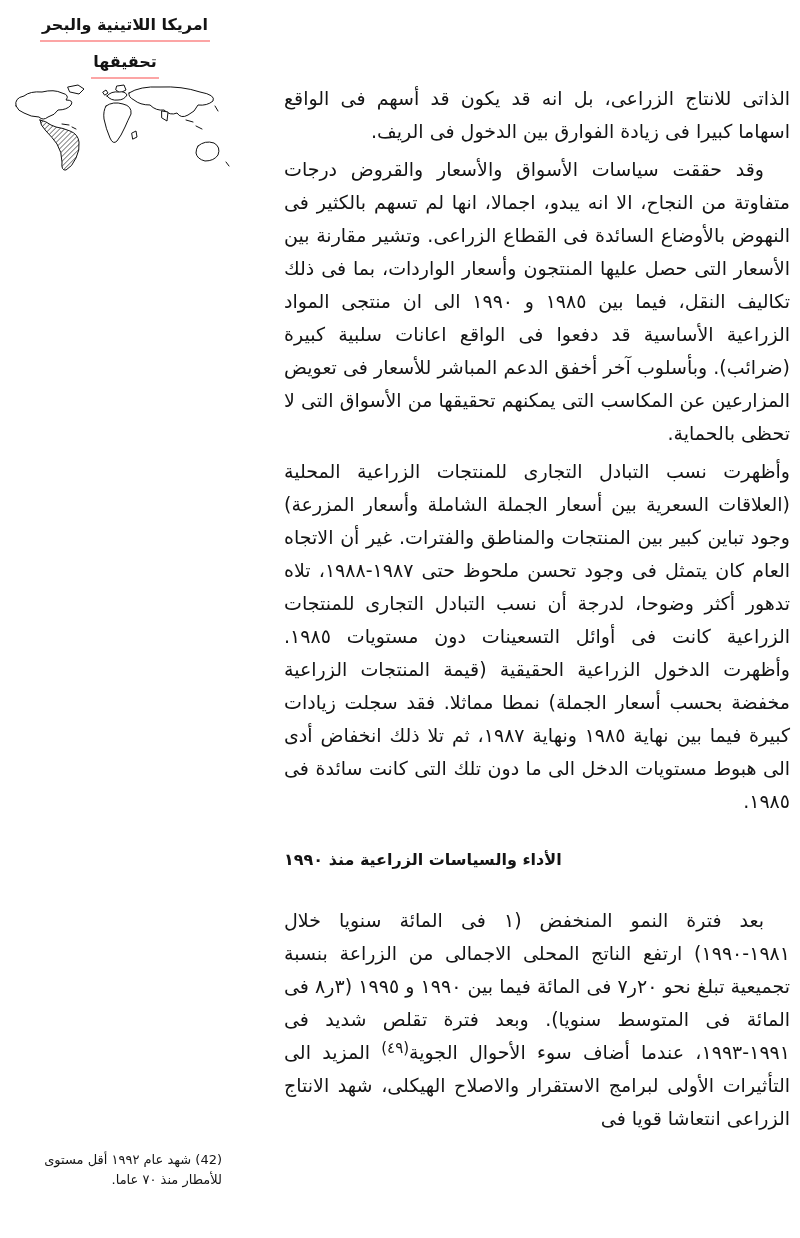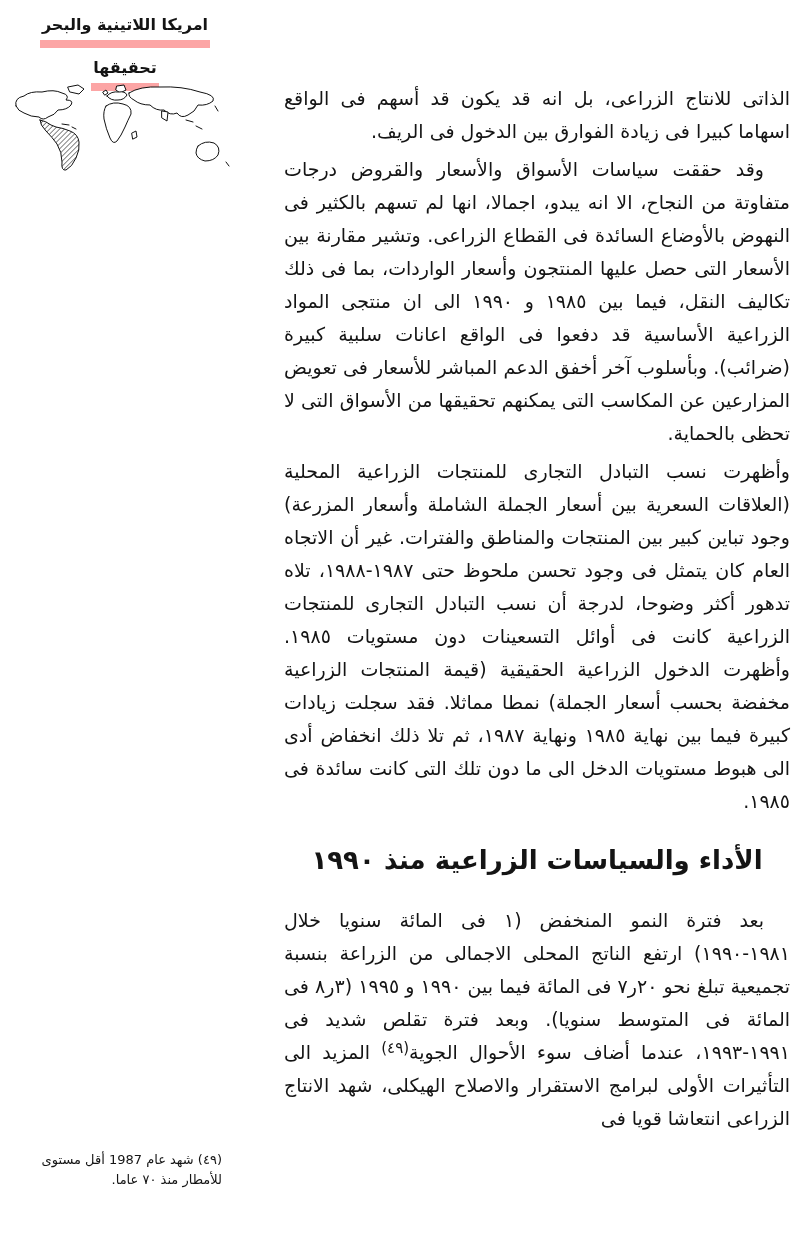--- a/index.html
+++ b/index.html
@@ -20,21 +20,21 @@
     left: 24px;
     width: 202px;
     text-align: center;
     direction: rtl;
     font-weight: 700;
     font-size: 16px;
     line-height: 22px;
   }
   .region-header .underline {
     display: inline-block;
-    border-bottom: 8px solid #fca5a5;
+    border-bottom: 2px solid #fca5a5;
     padding: 0 2px 4px 2px;
   }
   .region-header .line2 { margin-top: 9px; }
   .map-wrap {
     position: absolute;
     top: 84px;
     left: 8px;
     width: 234px;
     height: 100px;
   }
@@ -45,24 +45,24 @@
     left: 284px;
     width: 506px;
     direction: rtl;
     text-align: justify;
     font-size: 19px;
     line-height: 33px;
   }
   .main-col p { margin: 0 0 5px 0; }
   .main-col p.indent { text-indent: 26px; }
   .section-heading {
-    font-size: 26px;
+    font-size: 16px;
     font-weight: 700;
     line-height: 30px;
-    text-align: center;
+    text-align: left;
     margin: 27px 0 29px 0;
   }
   .fn-ref {
     font-size: 15px;
     line-height: 0;
     vertical-align: 6px;
   }
   .footnote {
     position: absolute;
     left: 8px;
@@ -115,15 +115,15 @@
   </div>
 
   <div class="main-col">
     <p>الذاتى للانتاج الزراعى، بل انه قد يكون قد أسهم فى الواقع اسهاما كبيرا فى زيادة الفوارق بين الدخول فى الريف.</p>
     <p class="indent">وقد حققت سياسات الأسواق والأسعار والقروض درجات متفاوتة من النجاح، الا انه يبدو، اجمالا، انها لم تسهم بالكثير فى النهوض بالأوضاع السائدة فى القطاع الزراعى. وتشير مقارنة بين الأسعار التى حصل عليها المنتجون وأسعار الواردات، بما فى ذلك تكاليف النقل، فيما بين ١٩٨٥ و ١٩٩٠ الى ان منتجى المواد الزراعية الأساسية قد دفعوا فى الواقع اعانات سلبية كبيرة (ضرائب). وبأسلوب آخر أخفق الدعم المباشر للأسعار فى تعويض المزارعين عن المكاسب التى يمكنهم تحقيقها من الأسواق التى لا تحظى بالحماية.</p>
     <p>وأظهرت نسب التبادل التجارى للمنتجات الزراعية المحلية (العلاقات السعرية بين أسعار الجملة الشاملة وأسعار المزرعة) وجود تباين كبير بين المنتجات والمناطق والفترات. غير أن الاتجاه العام كان يتمثل فى وجود تحسن ملحوظ حتى ١٩٨٧-١٩٨٨، تلاه تدهور أكثر وضوحا، لدرجة أن نسب التبادل التجارى للمنتجات الزراعية كانت فى أوائل التسعينات دون مستويات ١٩٨٥. وأظهرت الدخول الزراعية الحقيقية (قيمة المنتجات الزراعية مخفضة بحسب أسعار الجملة) نمطا مماثلا. فقد سجلت زيادات كبيرة فيما بين نهاية ١٩٨٥ ونهاية ١٩٨٧، ثم تلا ذلك انخفاض أدى الى هبوط مستويات الدخل الى ما دون تلك التى كانت سائدة فى ١٩٨٥.</p>
     <h2 class="section-heading">الأداء والسياسات الزراعية منذ ١٩٩٠</h2>
     <p class="indent"><span>بعد فترة النمو المنخفض (١ فى المائة سنويا خلال ١٩٨١-١٩٩٠) ارتفع الناتج المحلى الاجمالى من الزراعة بنسبة تجميعية تبلغ نحو ٢٠ر٧ فى المائة فيما بين ١٩٩٠ و ١٩٩٥ (٣ر٨ فى المائة فى المتوسط سنويا). وبعد فترة تقلص شديد فى ١٩٩١-١٩٩٣، عندما أضاف سوء الأحوال الجوية</span><sup class="fn-ref">(٤٩)</sup> <span>المزيد الى التأثيرات الأولى لبرامج الاستقرار والاصلاح الهيكلى، شهد الانتاج الزراعى انتعاشا قويا فى</span></p>
   </div>
 
-  <div class="footnote">(٤٩) شهد عام 1987 أقل مستوى للأمطار منذ ٧٠ عاما.</div>
+  <div class="footnote">(42) شهد عام ١٩٩٢ أقل مستوى للأمطار منذ ٧٠ عاما.</div>
 
 </div>
 
 </body></html>

